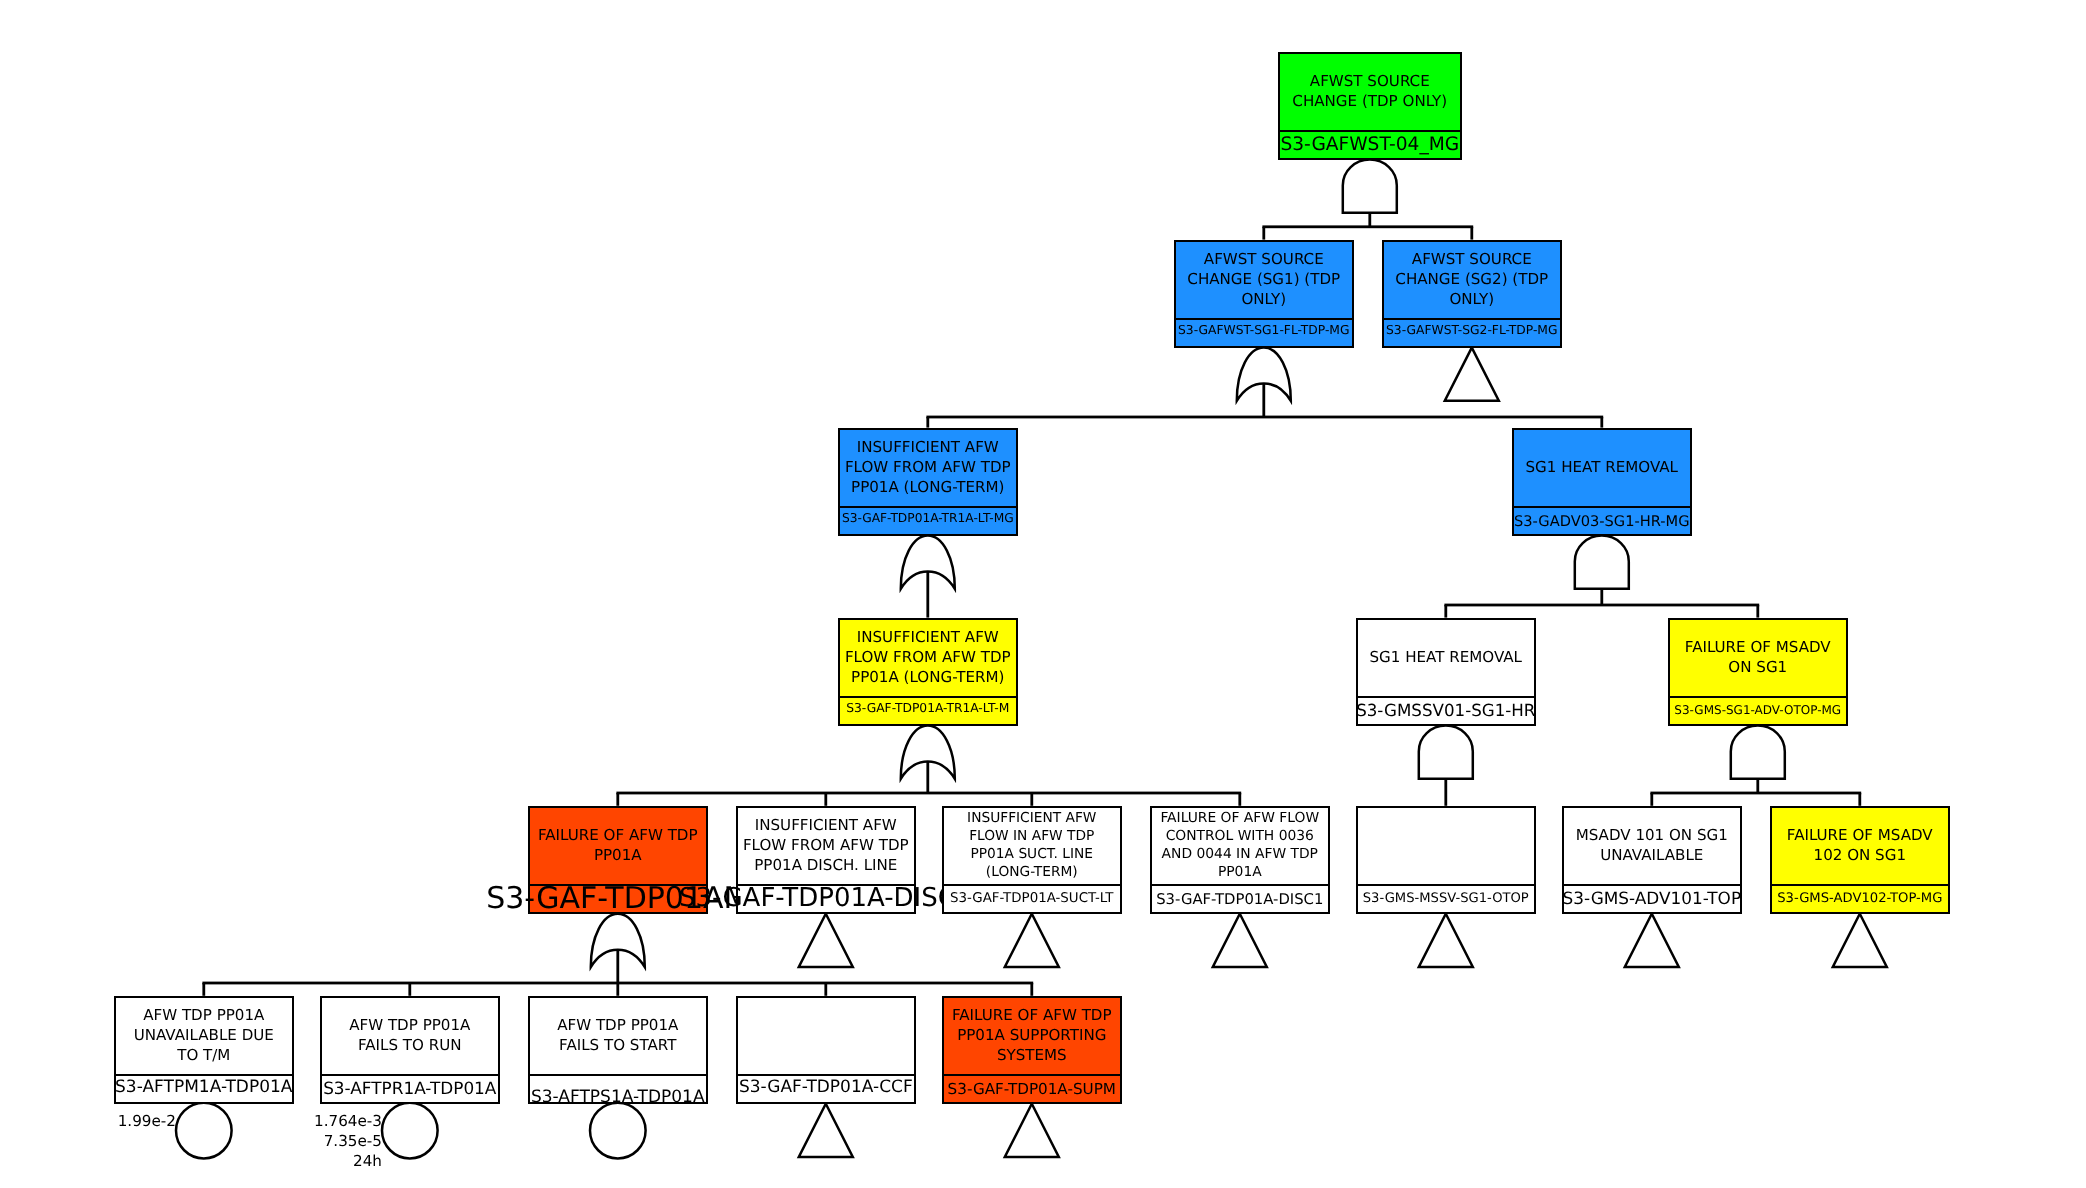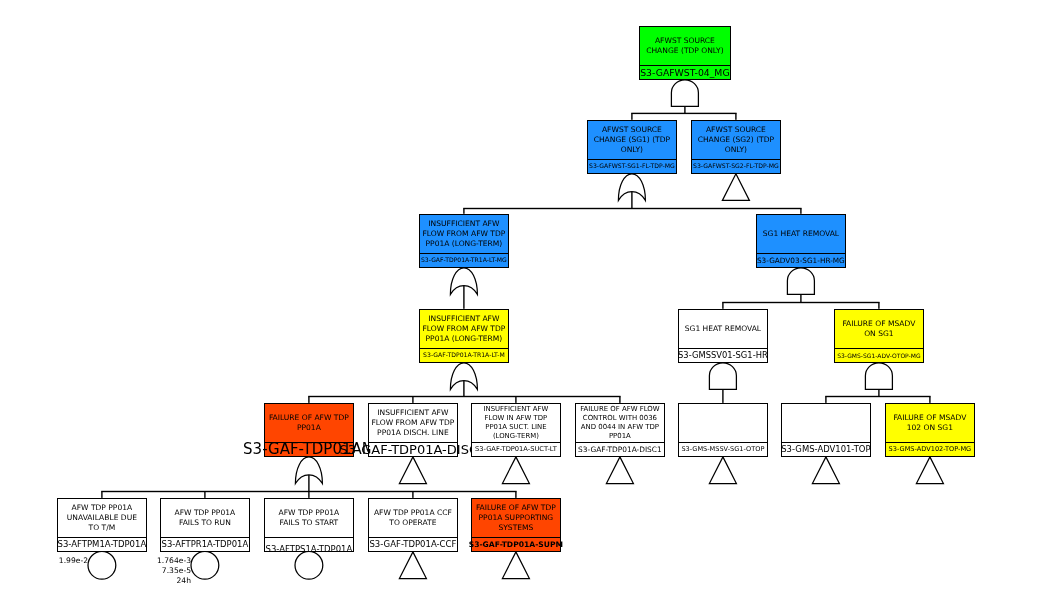--- a/index.html
+++ b/index.html
@@ -191,20 +191,24 @@
       <div class="idbar" style="height: 12.5px;">
         <span style="font-size: 7.41px;">S3-GAF-TDP01A-DISC1</span>
       </div>
     </div>
     <div class="node" style="left: 677.8px; top: 402.9px; width: 90.2px; height: 54px; background: rgb(255, 255, 255);">
       <div class="idbar" style="height: 12.5px;">
         <span style="font-size: 6.57px;">S3-GMS-MSSV-SG1-OTOP</span>
       </div>
     </div>
     <div class="node" style="left: 780.8px; top: 402.9px; width: 90.2px; height: 54px; background: rgb(255, 255, 255);">
+      <div class="title" style="height: 41.5px; font-size: 7.55px; line-height: 10.5px;">
+        <span>MSADV 101 ON SG1</span>
+        <span>UNAVAILABLE</span>
+      </div>
       <div class="idbar" style="height: 12.5px;">
         <span style="font-size: 8.45px;">S3-GMS-ADV101-TOP</span>
       </div>
     </div>
     <div class="node" style="left: 884.8px; top: 402.9px; width: 90.2px; height: 54px; background: rgb(255, 255, 0);">
       <div class="title" style="height: 41.5px; font-size: 7.55px; line-height: 10.5px;">
         <span>FAILURE OF MSADV</span>
         <span>102 ON SG1</span>
       </div>
       <div class="idbar" style="height: 12.5px;">
@@ -233,36 +237,32 @@
     <div class="node" style="left: 263.8px; top: 497.9px; width: 90.2px; height: 54px; background: rgb(255, 255, 255);">
       <div class="title" style="height: 41.5px; font-size: 7.55px; line-height: 10.5px;">
         <span>AFW TDP PP01A</span>
         <span>FAILS TO START</span>
       </div>
       <div class="idbar" style="height: 12.5px;">
         <span style="font-size: 8.5px; margin-top: 10px;">S3-AFTPS1A-TDP01A</span>
       </div>
     </div>
     <div class="node" style="left: 367.8px; top: 497.9px; width: 90.2px; height: 54px; background: rgb(255, 255, 255);">
-      <div class="title" style="height: 41.5px; font-size: 7.55px; line-height: 10.5px;">
-        <span>AFW TDP PP01A CCF</span>
-        <span>TO OPERATE</span>
-      </div>
       <div class="idbar" style="height: 12.5px;">
         <span style="font-size: 8.5px;">S3-GAF-TDP01A-CCF</span>
       </div>
     </div>
     <div class="node" style="left: 470.8px; top: 497.9px; width: 90.2px; height: 54px; background: rgb(255, 69, 0);">
       <div class="title" style="height: 41.5px; font-size: 7.55px; line-height: 9.9px;">
         <span>FAILURE OF AFW TDP</span>
         <span>PP01A SUPPORTING</span>
         <span>SYSTEMS</span>
       </div>
       <div class="idbar" style="height: 12.5px;">
-        <span style="font-size: 7.6px; font-weight: bold;">S3-GAF-TDP01A-SUPM</span>
+        <span style="font-size: 7.6px;">S3-GAF-TDP01A-SUPM</span>
       </div>
     </div>
     <div class="prob" style="left: 0px; top: 555.5px; width: 88px; font-size: 7.6px; line-height: 10.2px;">
       <div>1.99e-2</div>
     </div>
     <div class="prob" style="left: 0px; top: 555.5px; width: 191px; font-size: 7.6px; line-height: 10.2px;">
       <div>1.764e-3</div>
       <div>7.35e-5</div>
       <div>24h</div>
     </div>

